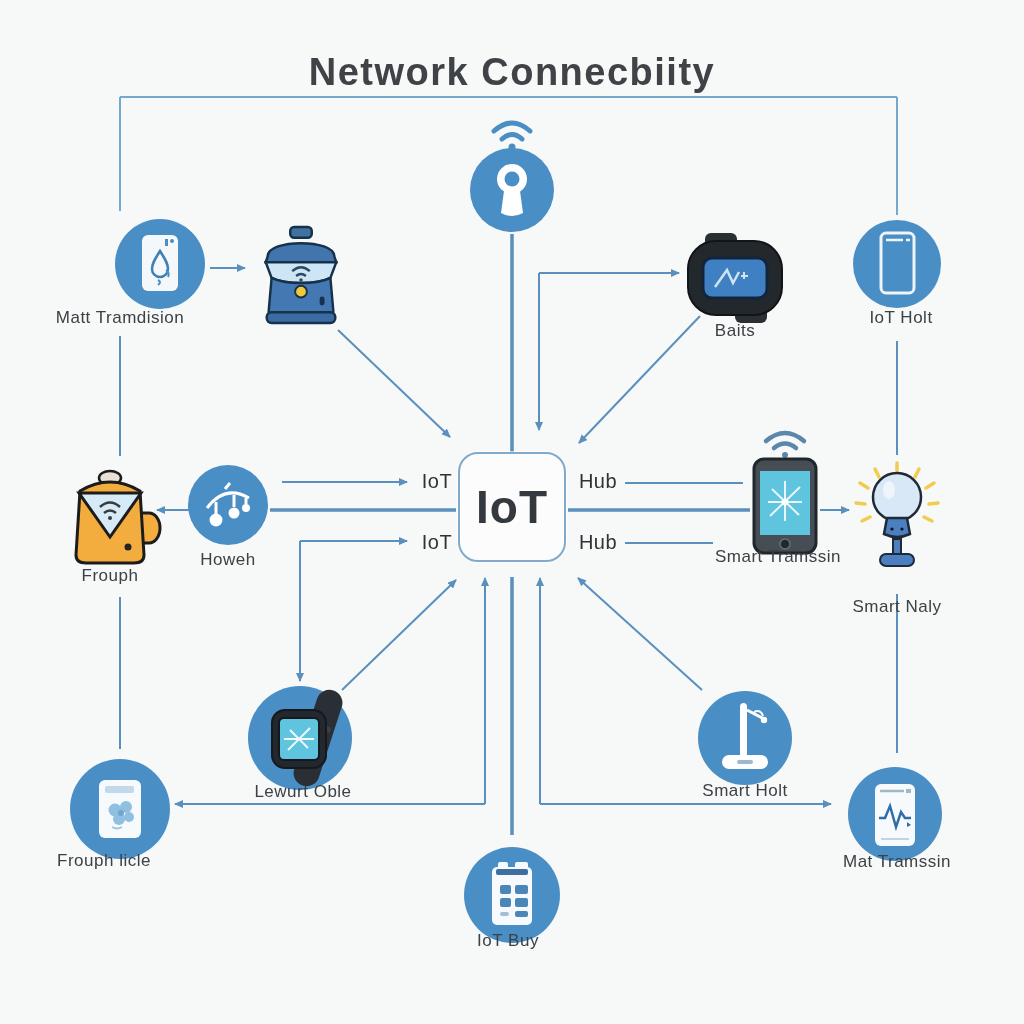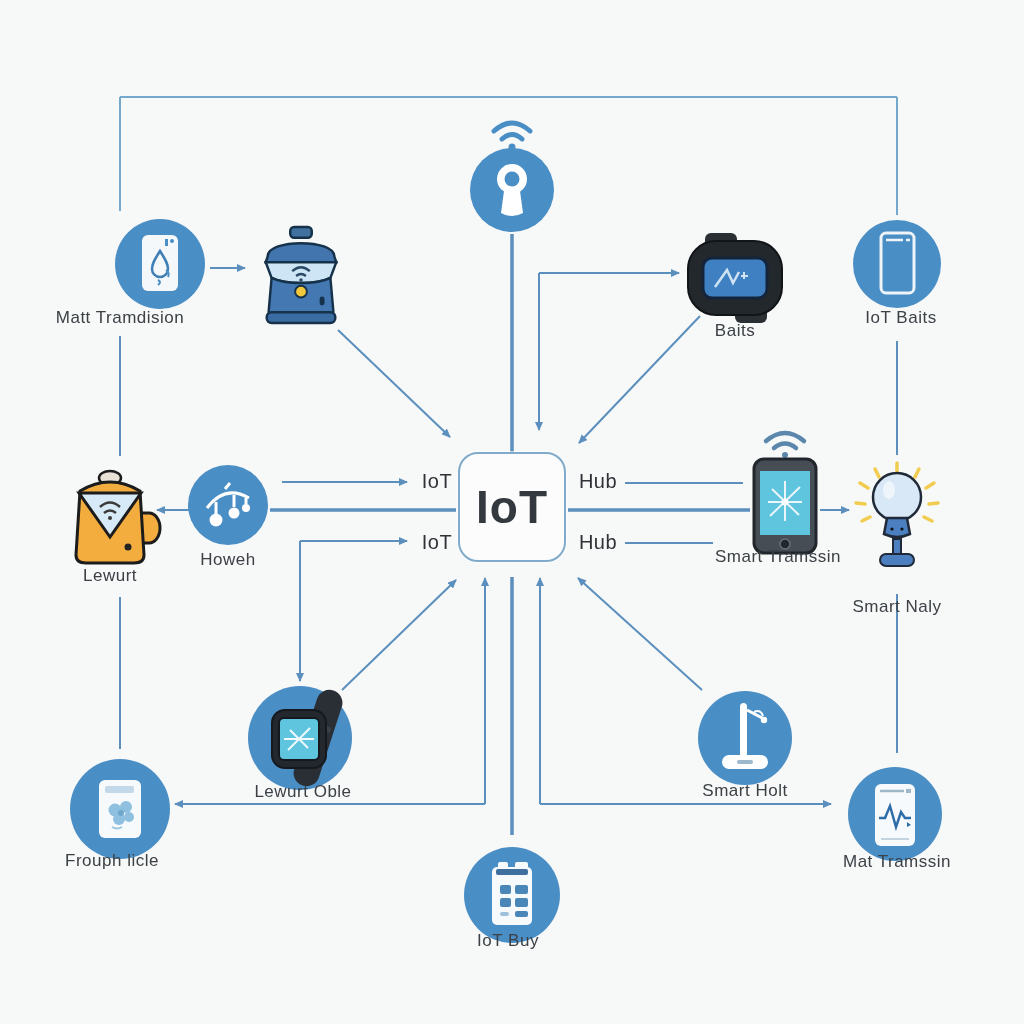--- a/index.html
+++ b/index.html
@@ -82,20 +82,21 @@
     <path d="M702,690 L578,578" marker-end="url(#arr)"></path>
 
     <path d="M485,804 L485,578" marker-end="url(#arr)"></path>
     <path d="M485,804 L175,804" marker-end="url(#arr)"></path>
     <path d="M540,804 L540,578" marker-end="url(#arr)"></path>
     <path d="M540,804 L831,804" marker-end="url(#arr)"></path>
     <path d="M512,577 V835" stroke-width="3.5"></path>
   </g>
 </svg>
 
+<div class="title">Network Connecbiity</div>
 
 <div class="hub-box">
   <span class="hub-text">IoT</span>
 </div>
 <div class="abs hub-side" style="left:437px;top:481px">IoT</div>
 <div class="abs hub-side" style="left:437px;top:542px">IoT</div>
 <div class="abs hub-side" style="left:598px;top:481px">Hub</div>
 <div class="abs hub-side" style="left:598px;top:542px">Hub</div>
 
 <div class="abs" style="left:160px;top:266px">
@@ -151,35 +152,35 @@
 <div class="abs lbl" style="left:735px;top:331px">Baits</div>
 
 <div class="abs" style="left:897px;top:266px">
   <svg width="92" height="92" viewBox="0 0 92 92">
     <circle cx="46" cy="46" r="44" fill="#4a8ec6"></circle>
     <rect x="30" y="15" width="33" height="60" rx="5" fill="none" stroke="#eef4f8" stroke-width="3"></rect>
     <path d="M35,22 H52" stroke="#eef4f8" stroke-width="2.5"></path>
     <path d="M55,22 h4" stroke="#eef4f8" stroke-width="2.5"></path>
   </svg>
 </div>
-<div class="abs lbl" style="left:901px;top:318px">IoT Baits</div>
+<div class="abs lbl" style="left:901px;top:318px">IoT Holt</div>
 
 <div class="abs" style="left:112px;top:519px">
   <svg width="100" height="104" viewBox="0 0 100 104">
     <ellipse cx="48" cy="13" rx="11" ry="7" fill="#e7e1d6" stroke="#1c1c1c" stroke-width="2.5"></ellipse>
     <path d="M80,48 h7 a11,15 0 0 1 0,30 h-7" fill="#f3ad3f" stroke="#1c1c1c" stroke-width="3"></path>
     <path d="M18,26 Q48,8 78,26 L82,90 Q82,98 72,98 H24 Q14,98 14,90 Z" fill="#f3ad3f" stroke="#1c1c1c" stroke-width="3"></path>
     <path d="M17,28 H79 L48,72 Z" fill="#d6ebf7" stroke="#1c1c1c" stroke-width="3"></path>
     <path d="M38,42 q10,-9 20,0" stroke="#3a3a3a" stroke-width="2.5" fill="none"></path>
     <path d="M42,48 q6,-5 12,0" stroke="#3a3a3a" stroke-width="2.5" fill="none"></path>
     <circle cx="48" cy="53" r="2" fill="#3a3a3a"></circle>
     <circle cx="66" cy="82" r="3.5" fill="#222222"></circle>
   </svg>
 </div>
-<div class="abs lbl" style="left:110px;top:576px">Lewurt</div>
+<div class="abs lbl" style="left:110px;top:576px">Frouph</div>
 
 <div class="abs" style="left:228px;top:507px">
   <svg width="82" height="82" viewBox="0 0 82 82">
     <circle cx="41" cy="41" r="40" fill="#4a8ec6"></circle>
     <path d="M20,44 Q38,20 62,34" stroke="#ffffff" stroke-width="3" fill="none"></path>
     <path d="M38,25 L43,19" stroke="#ffffff" stroke-width="3" fill="none"></path>
     <path d="M29,38 V50" stroke="#ffffff" stroke-width="3"></path>
     <path d="M47,31 V43" stroke="#ffffff" stroke-width="3"></path>
     <path d="M59,34 V40" stroke="#ffffff" stroke-width="3"></path>
     <circle cx="29" cy="56" r="6.5" fill="#ffffff"></circle>
@@ -259,21 +260,21 @@
     <g fill="#8fc0e0">
       <circle cx="47" cy="53" r="6.5"></circle>
       <circle cx="58" cy="50" r="6"></circle>
       <circle cx="51" cy="62" r="6"></circle>
       <circle cx="61" cy="60" r="5"></circle>
     </g>
     <circle cx="53" cy="56" r="3" fill="#6fa6cc"></circle>
     <path d="M44,70 q5,3 10,0" stroke="#9fc4dd" stroke-width="2" fill="none"></path>
   </svg>
 </div>
-<div class="abs lbl" style="left:112px;top:861px">Frouph licle</div>
+<div class="abs lbl" style="left:104px;top:861px">Frouph licle</div>
 
 <div class="abs" style="left:745px;top:740px">
   <svg width="98" height="98" viewBox="0 0 98 98">
     <circle cx="49" cy="49" r="47" fill="#4a8ec6"></circle>
     <rect x="44" y="14" width="7" height="54" rx="3.5" fill="#ffffff"></rect>
     <path d="M51,21 L68,30" stroke="#ffffff" stroke-width="3" fill="none"></path>
     <circle cx="68" cy="31" r="3.2" fill="#ffffff"></circle>
     <path d="M58,23 q7,-3 9,4" stroke="#ffffff" stroke-width="2" fill="none"></path>
     <rect x="26" y="66" width="46" height="14" rx="7" fill="#ffffff"></rect>
     <rect x="41" y="71" width="16" height="4" rx="2" fill="#9db9cc"></rect>

